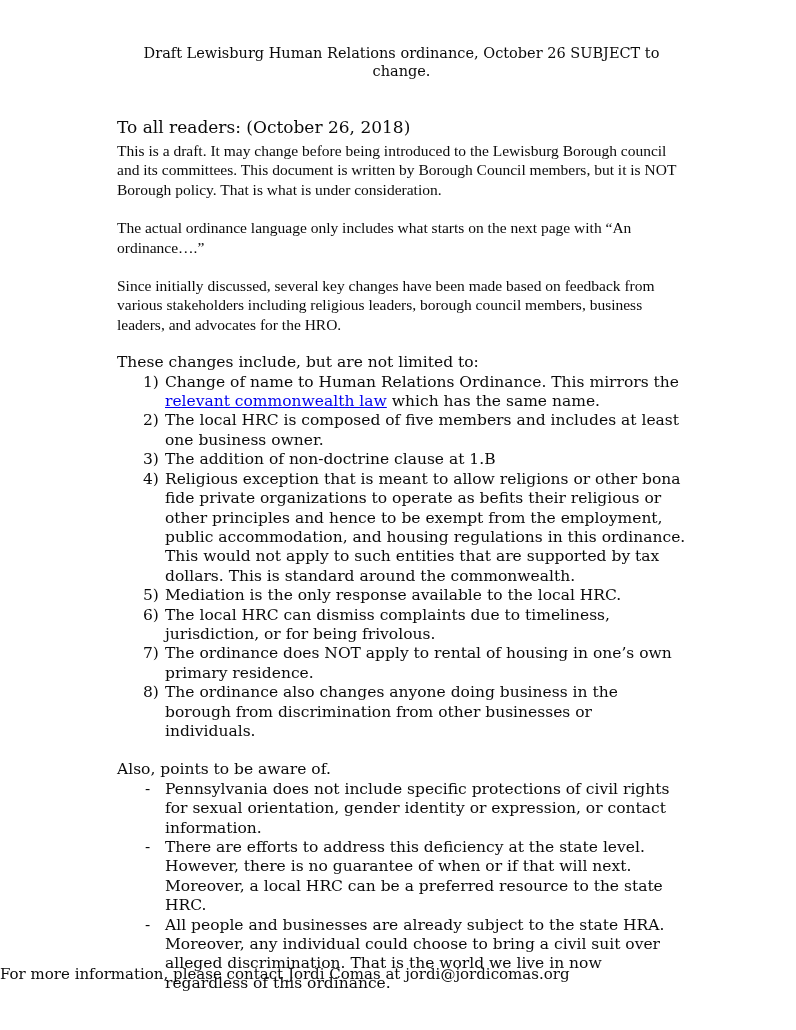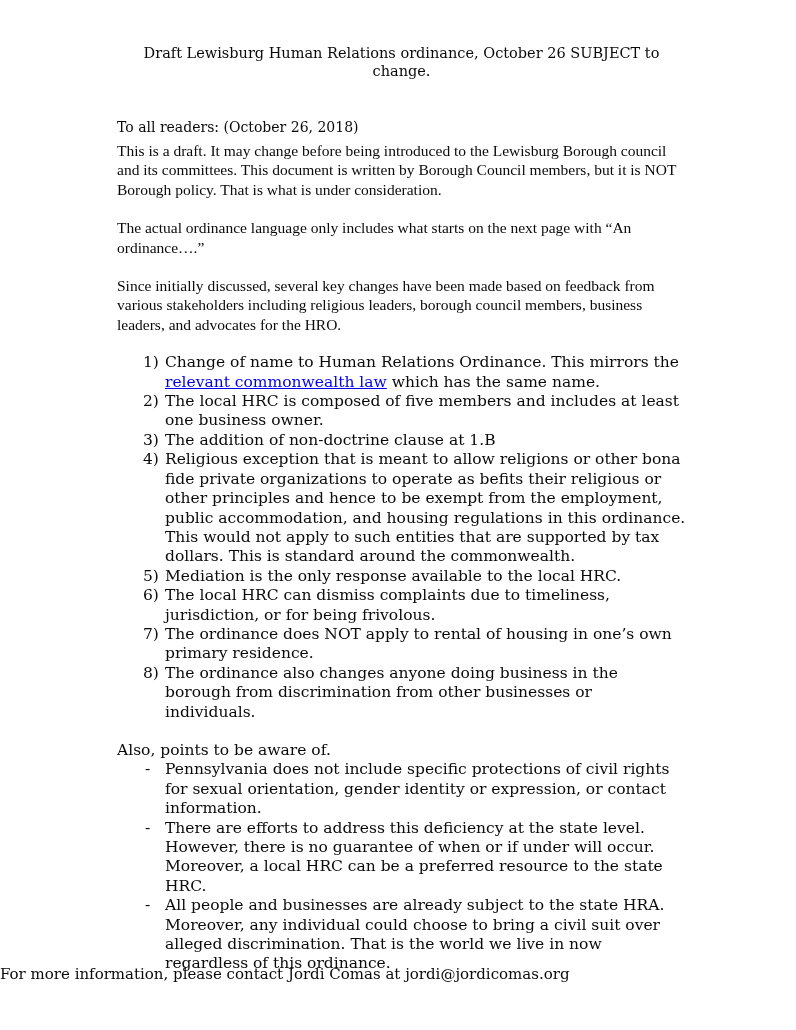--- a/index.html
+++ b/index.html
@@ -4,21 +4,21 @@
 <style>
   html,body { margin:0; padding:0; background:#e8e8e8; }
   .page {
     width:796px; height:1030px; background:#ffffff; position:relative;
     box-sizing:border-box; padding:44px 110px 0 117px; overflow:hidden;
     font-family:"DejaVu Serif", "Liberation Serif", serif;
     font-size:15.5px; line-height:19.4px; color:#0a0a0a;
     margin:0 auto;
   }
   .doc-header { text-align:center; font-size:14.5px; line-height:18px; }
-  .title { font-size:14px; line-height:23px; font-weight:normal; margin:36px 0 2px 0; }
+  .title { font-size:17px; line-height:23px; font-weight:normal; margin:36px 0 2px 0; }
   .para { margin:0 0 19px 0;font-family:Liberation Serif, serif; }
   .list-intro { margin:0; }
   .nlist, .dlist { margin:0 0 19px 0; }
   .dlist { margin-bottom:0; }
   .item { display:flex; }
   .item .marker { flex:0 0 22px; margin-left:26px; }
   .dlist .item .marker { flex:0 0 20px; margin-left:28px; }
   .item .txt { flex:1; }
   .link { color:#0000ee; text-decoration:underline; cursor:pointer; }
   .footer { position:absolute; left:0; right:0; bottom:46px; text-align:left; font-size:15px; }
@@ -31,20 +31,21 @@
   <div class="doc-header">Draft  Lewisburg Human Relations ordinance, October 26 SUBJECT to change.</div>
 
   <div class="title">To all readers: (October 26, 2018)</div>
 
   <p class="para">This is a draft.  It may change before being introduced to the Lewisburg Borough council and its committees.  This document is written by Borough Council members, but it is NOT Borough policy.  That is what is under consideration.</p>
 
   <p class="para">The actual ordinance language only includes what starts on the next page with “An ordinance….”</p>
 
   <p class="para">Since initially discussed, several key changes have been made based on feedback from various stakeholders including religious leaders, borough council members, business leaders, and advocates for the HRO.</p>
 
+  <div class="list-intro">These changes include, but are not limited to:</div>
 
   <div class="nlist">
     <div class="item">
       <span class="marker">1)</span>
       <span class="txt"><span>Change of name to Human Relations Ordinance.  This mirrors the </span><a class="link">relevant commonwealth law</a><span> which has the same name.</span></span>
     </div>
     <div class="item">
       <span class="marker">2)</span>
       <span class="txt">The local HRC is composed of five members and includes at least one business owner.</span>
     </div>
@@ -76,21 +77,21 @@
 
   <div class="list-intro">Also, points to be aware of.</div>
 
   <div class="dlist">
     <div class="item">
       <span class="marker">-</span>
       <span class="txt">Pennsylvania does not include specific protections of civil rights for sexual orientation, gender identity or expression, or contact information.</span>
     </div>
     <div class="item">
       <span class="marker">-</span>
-      <span class="txt">There are efforts to address this deficiency at the state level.  However, there is no guarantee of when or if under will occur.  Moreover, a local HRC can be a preferred resource to the state HRC.</span>
+      <span class="txt">There are efforts to address this deficiency at the state level.  However, there is no guarantee of when or if that will next.  Moreover, a local HRC can be a preferred resource to the state HRC.</span>
     </div>
     <div class="item">
       <span class="marker">-</span>
       <span class="txt">All people and businesses are already subject to the state HRA. Moreover, any individual could choose to bring a civil suit over alleged discrimination.  That is the world we live in now regardless of this ordinance.</span>
     </div>
   </div>
 
   <div class="footer">For more information, please contact Jordi Comas at jordi@jordicomas.org</div>
 
 </div>

